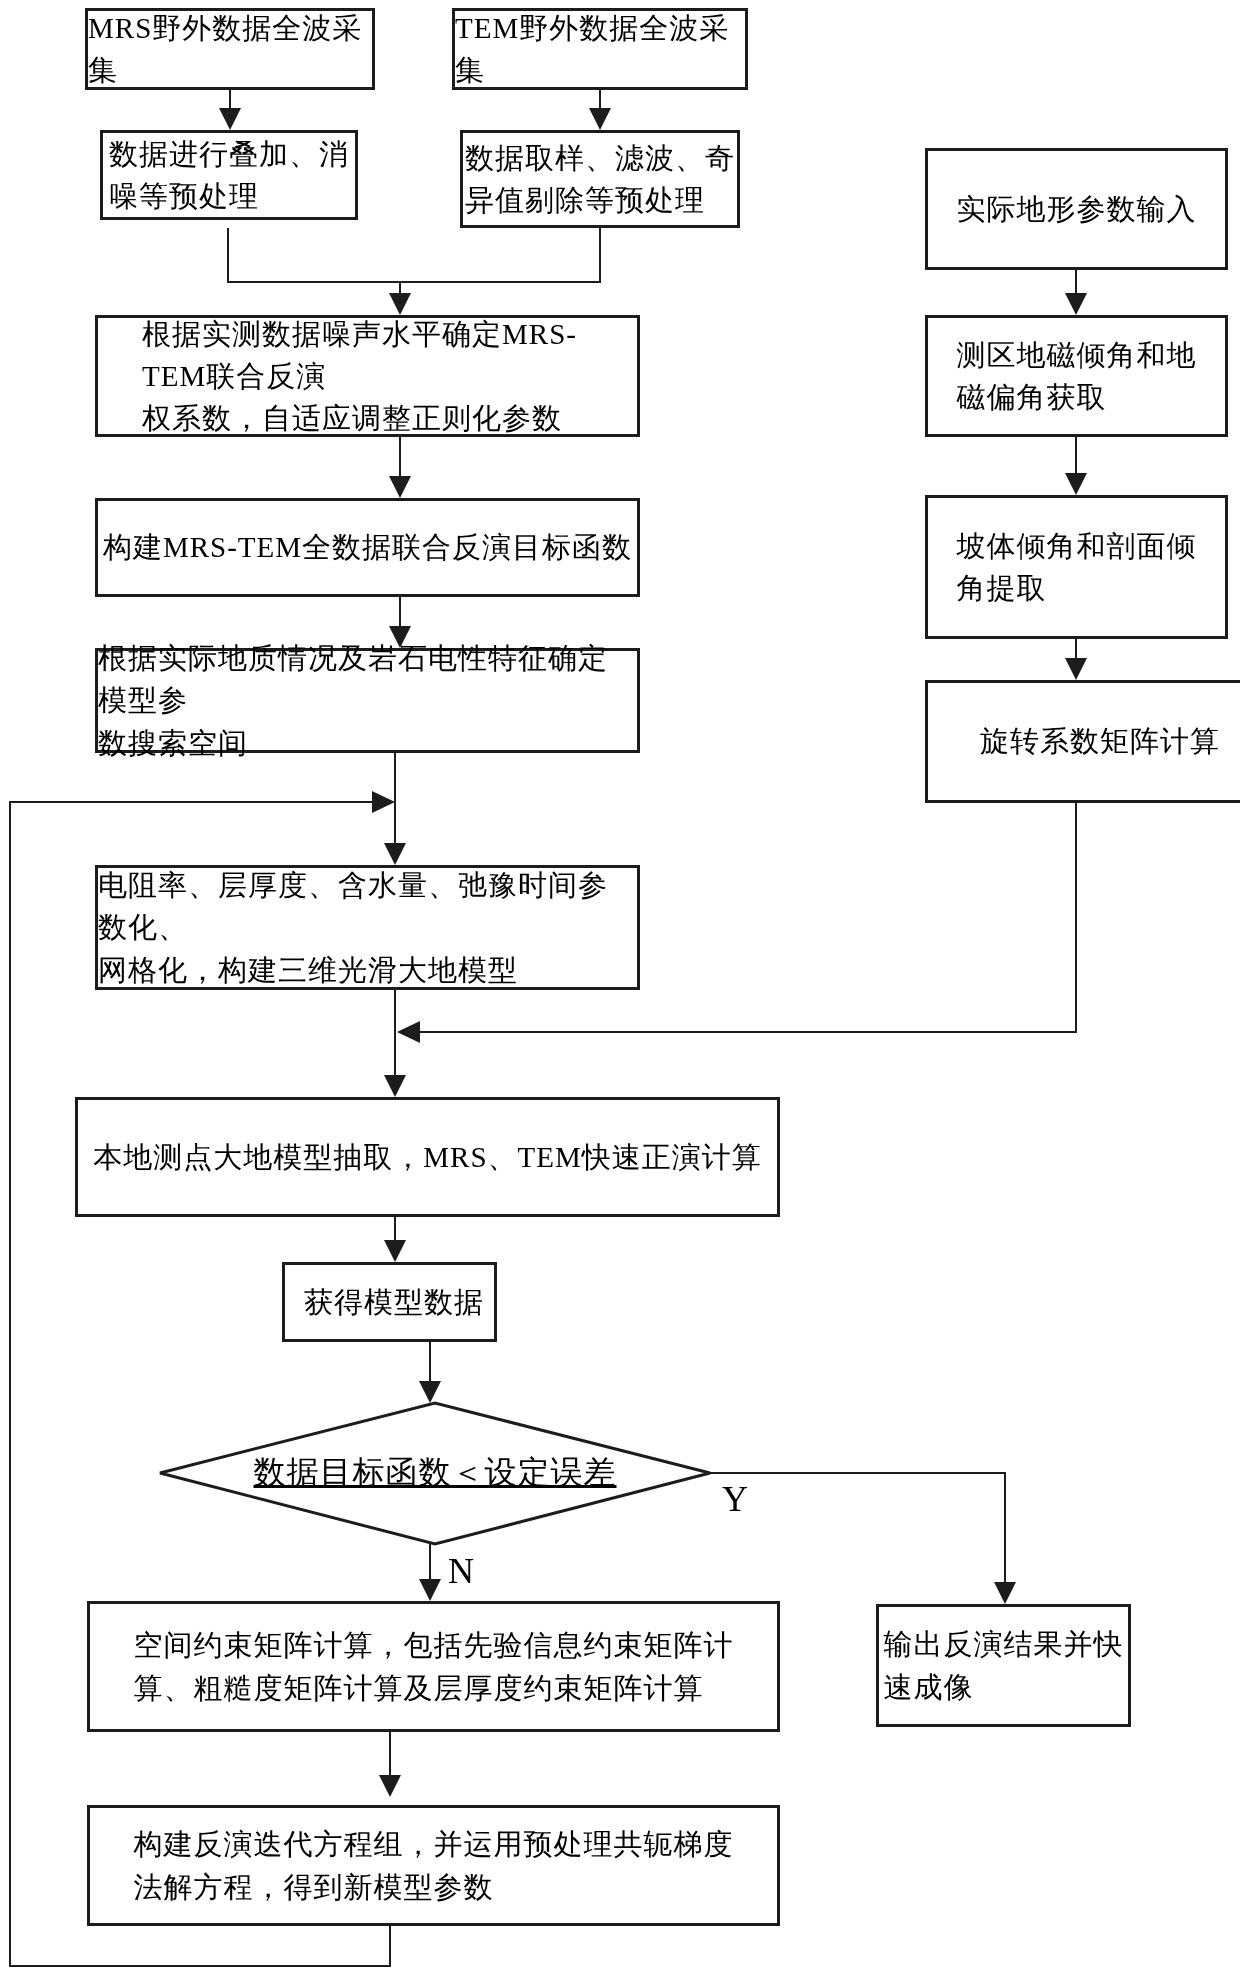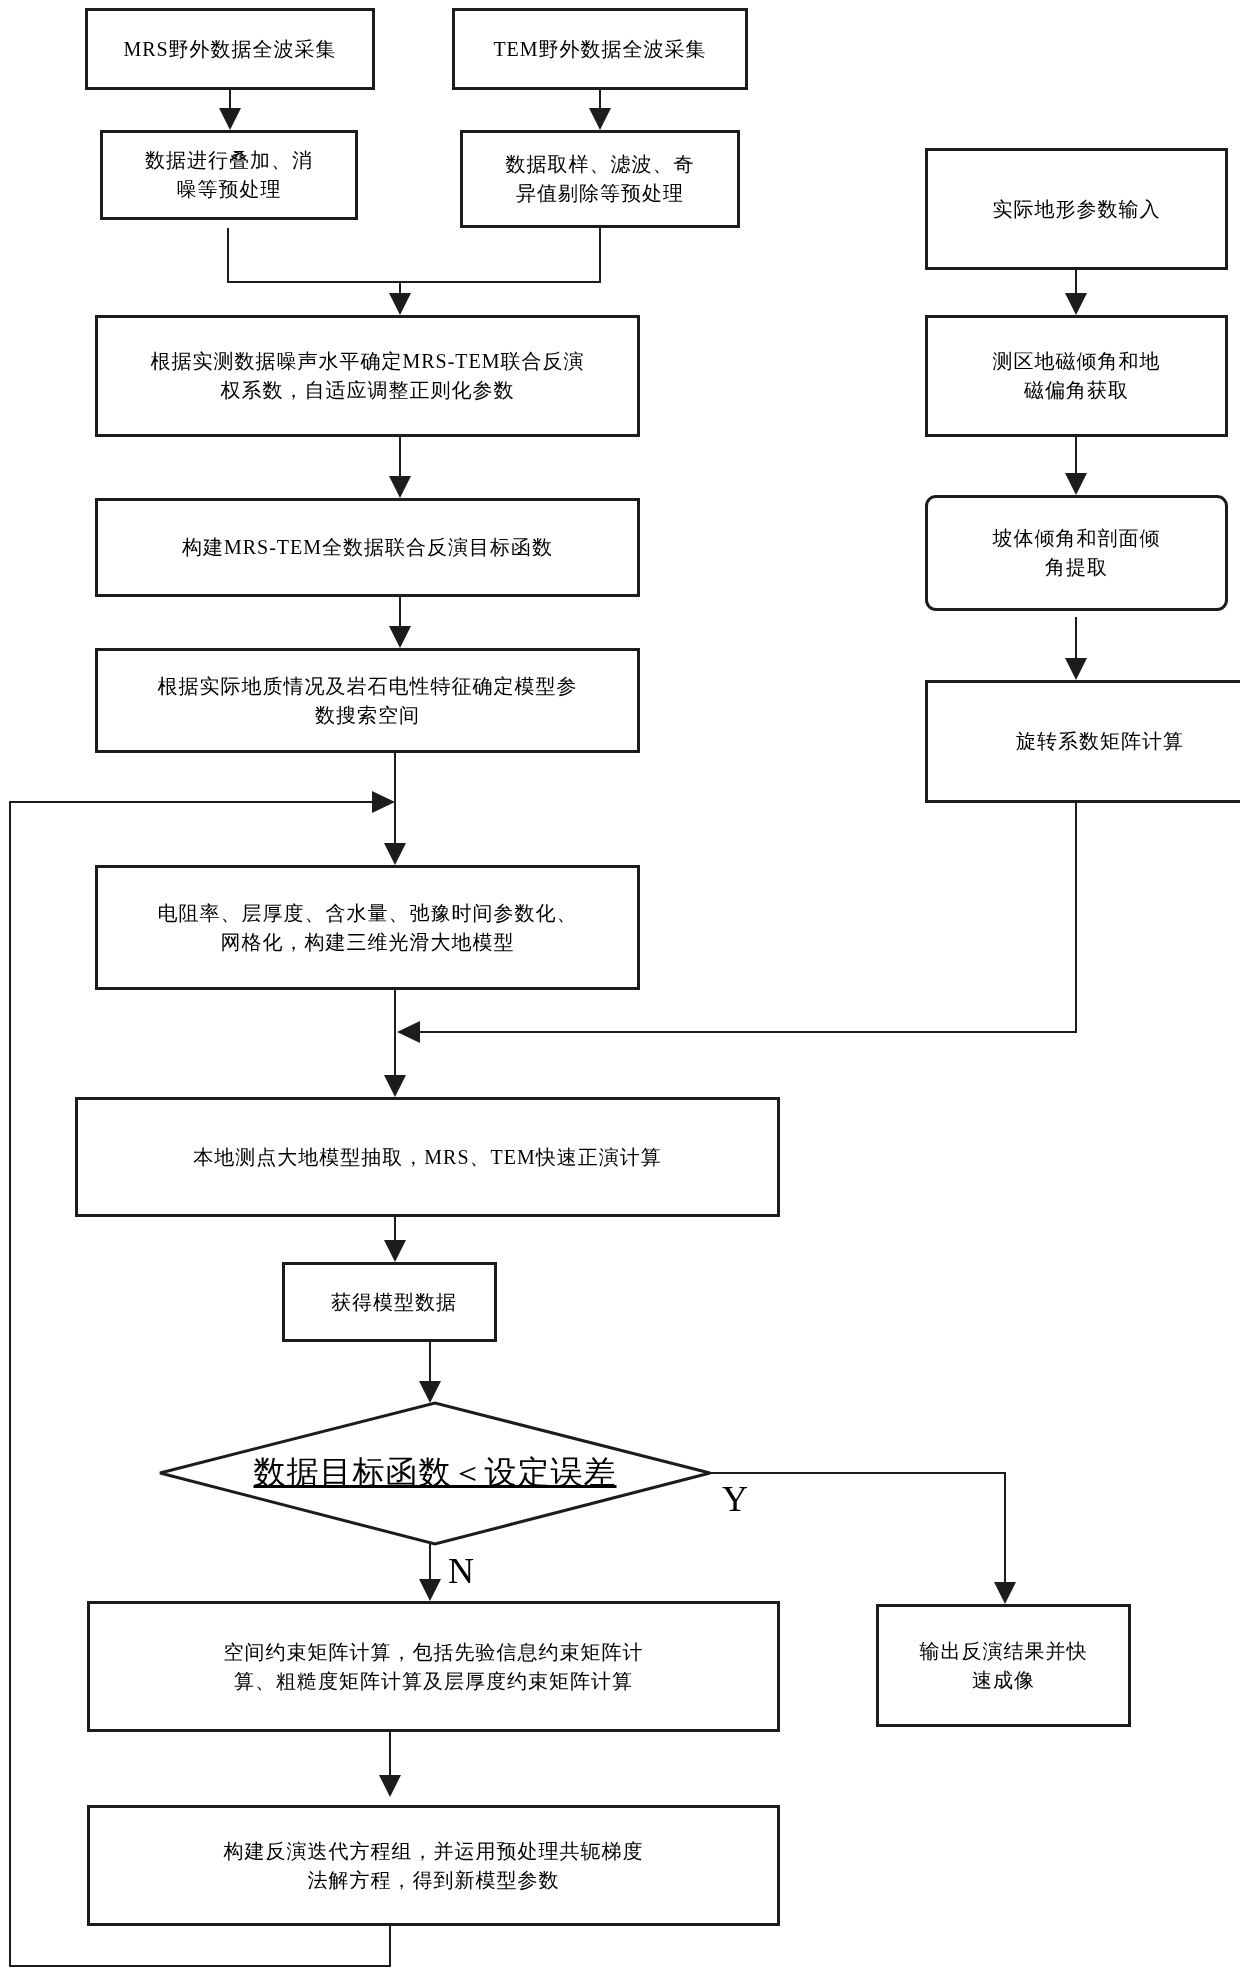--- a/index.html
+++ b/index.html
@@ -11,22 +11,22 @@
     color:#000;
     overflow:hidden;
   }
   #wires{position:absolute;left:0;top:0;width:1240px;height:1983px;}
   .node{
     position:absolute;
     box-sizing:border-box;
     border:3px solid #1c1c1c;
     background:#ffffff;
     display:flex;align-items:center;justify-content:center;
-    text-align:center;
-    font-size:20px;line-height:1.45;
+    text-align:left;
+    font-size:29px;line-height:1.45;
     white-space:pre-line;
     letter-spacing:1px;
   }
   .diamond-label{
     position:absolute;
     display:flex;align-items:center;justify-content:center;
     text-align:right;font-size:32px;letter-spacing:1px;text-decoration:underline;
   }
   .branch-label{
     position:absolute;
@@ -95,21 +95,21 @@
     <line class="wire" x1="1076" y1="617" x2="1076" y2="658"></line>
     <polygon class="arrow" points="1065,658 1087,658 1076,680"></polygon>
   </svg>
 
   <div class="node" style="left:85px;top:8px;width:290px;height:82px;">MRS野外数据全波采集</div>
   <div class="node" style="left:452px;top:8px;width:296px;height:82px;">TEM野外数据全波采集</div>
   <div class="node" style="left:100px;top:130px;width:258px;height:90px;">数据进行叠加、消
 噪等预处理</div>
   <div class="node" style="left:460px;top:130px;width:280px;height:98px;">数据取样、滤波、奇
 异值剔除等预处理</div>
-  <div class="node" style="left:95px;top:315px;width:545px;height:122px;">根据实测数据噪声水平确定MRS-TEM联合反演
+  <div class="node" style="left:95px;top:315px;width:545px;height:122px;padding-left:44px;">根据实测数据噪声水平确定MRS-TEM联合反演
 权系数，自适应调整正则化参数</div>
   <div class="node" style="left:95px;top:498px;width:545px;height:99px;">构建MRS-TEM全数据联合反演目标函数</div>
   <div class="node" style="left:95px;top:865px;width:545px;height:125px;">电阻率、层厚度、含水量、弛豫时间参数化、
 网格化，构建三维光滑大地模型</div>
   <div class="node" style="left:95px;top:648px;width:545px;height:105px;">根据实际地质情况及岩石电性特征确定模型参
 数搜索空间</div>
   <div class="node" style="left:75px;top:1097px;width:705px;height:120px;">本地测点大地模型抽取，MRS、TEM快速正演计算</div>
   <div class="node" style="left:282px;top:1262px;width:215px;height:80px;padding-left:9px;">获得模型数据</div>
 
   <div class="diamond-label" style="left:210px;top:1433px;width:450px;height:80px;">数据目标函数＜设定误差</div>
@@ -117,19 +117,19 @@
   <div class="branch-label" style="left:448px;top:1550px;">N</div>
 
   <div class="node" style="left:87px;top:1601px;width:693px;height:131px;">空间约束矩阵计算，包括先验信息约束矩阵计
 算、粗糙度矩阵计算及层厚度约束矩阵计算</div>
   <div class="node" style="left:87px;top:1797px;width:693px;height:121px;margin-top:8px;">构建反演迭代方程组，并运用预处理共轭梯度
 法解方程，得到新模型参数</div>
 
   <div class="node" style="left:925px;top:148px;width:303px;height:122px;">实际地形参数输入</div>
   <div class="node" style="left:925px;top:315px;width:303px;height:122px;">测区地磁倾角和地
 磁偏角获取</div>
-  <div class="node" style="left:925px;top:495px;width:303px;height:116px;border-radius:11px;">坡体倾角和剖面倾
+  <div class="node" style="left:925px;top:495px;width:303px;height:144px;">坡体倾角和剖面倾
 角提取</div>
   <div class="node" style="left:925px;top:680px;width:350px;height:123px;">旋转系数矩阵计算</div>
   <div class="node" style="left:876px;top:1604px;width:255px;height:123px;">输出反演结果并快
 速成像</div>
 
 </div>
 
 </body></html>

